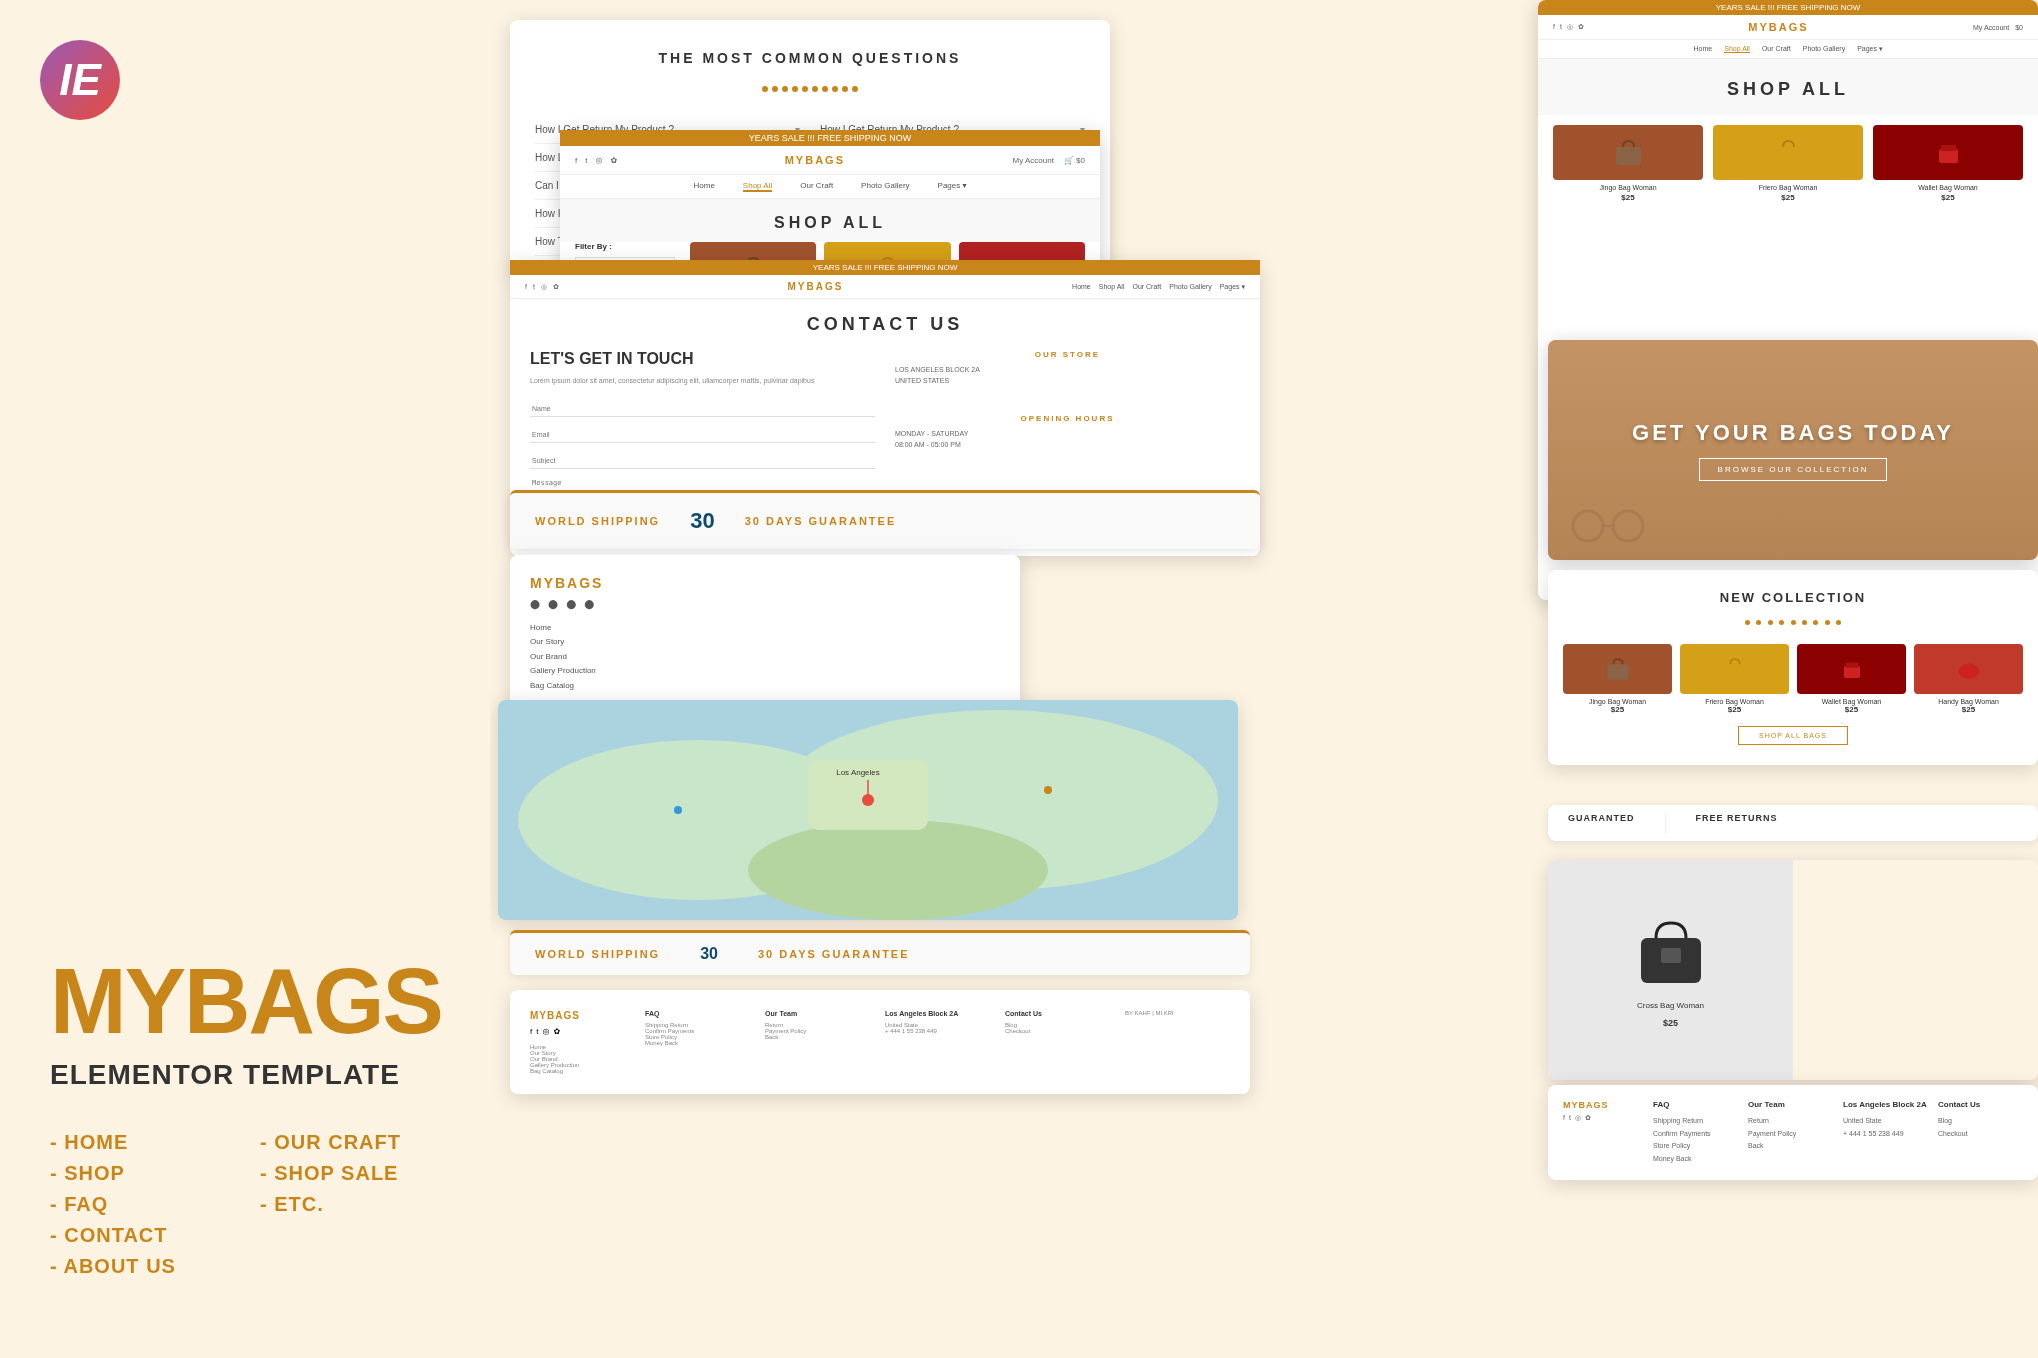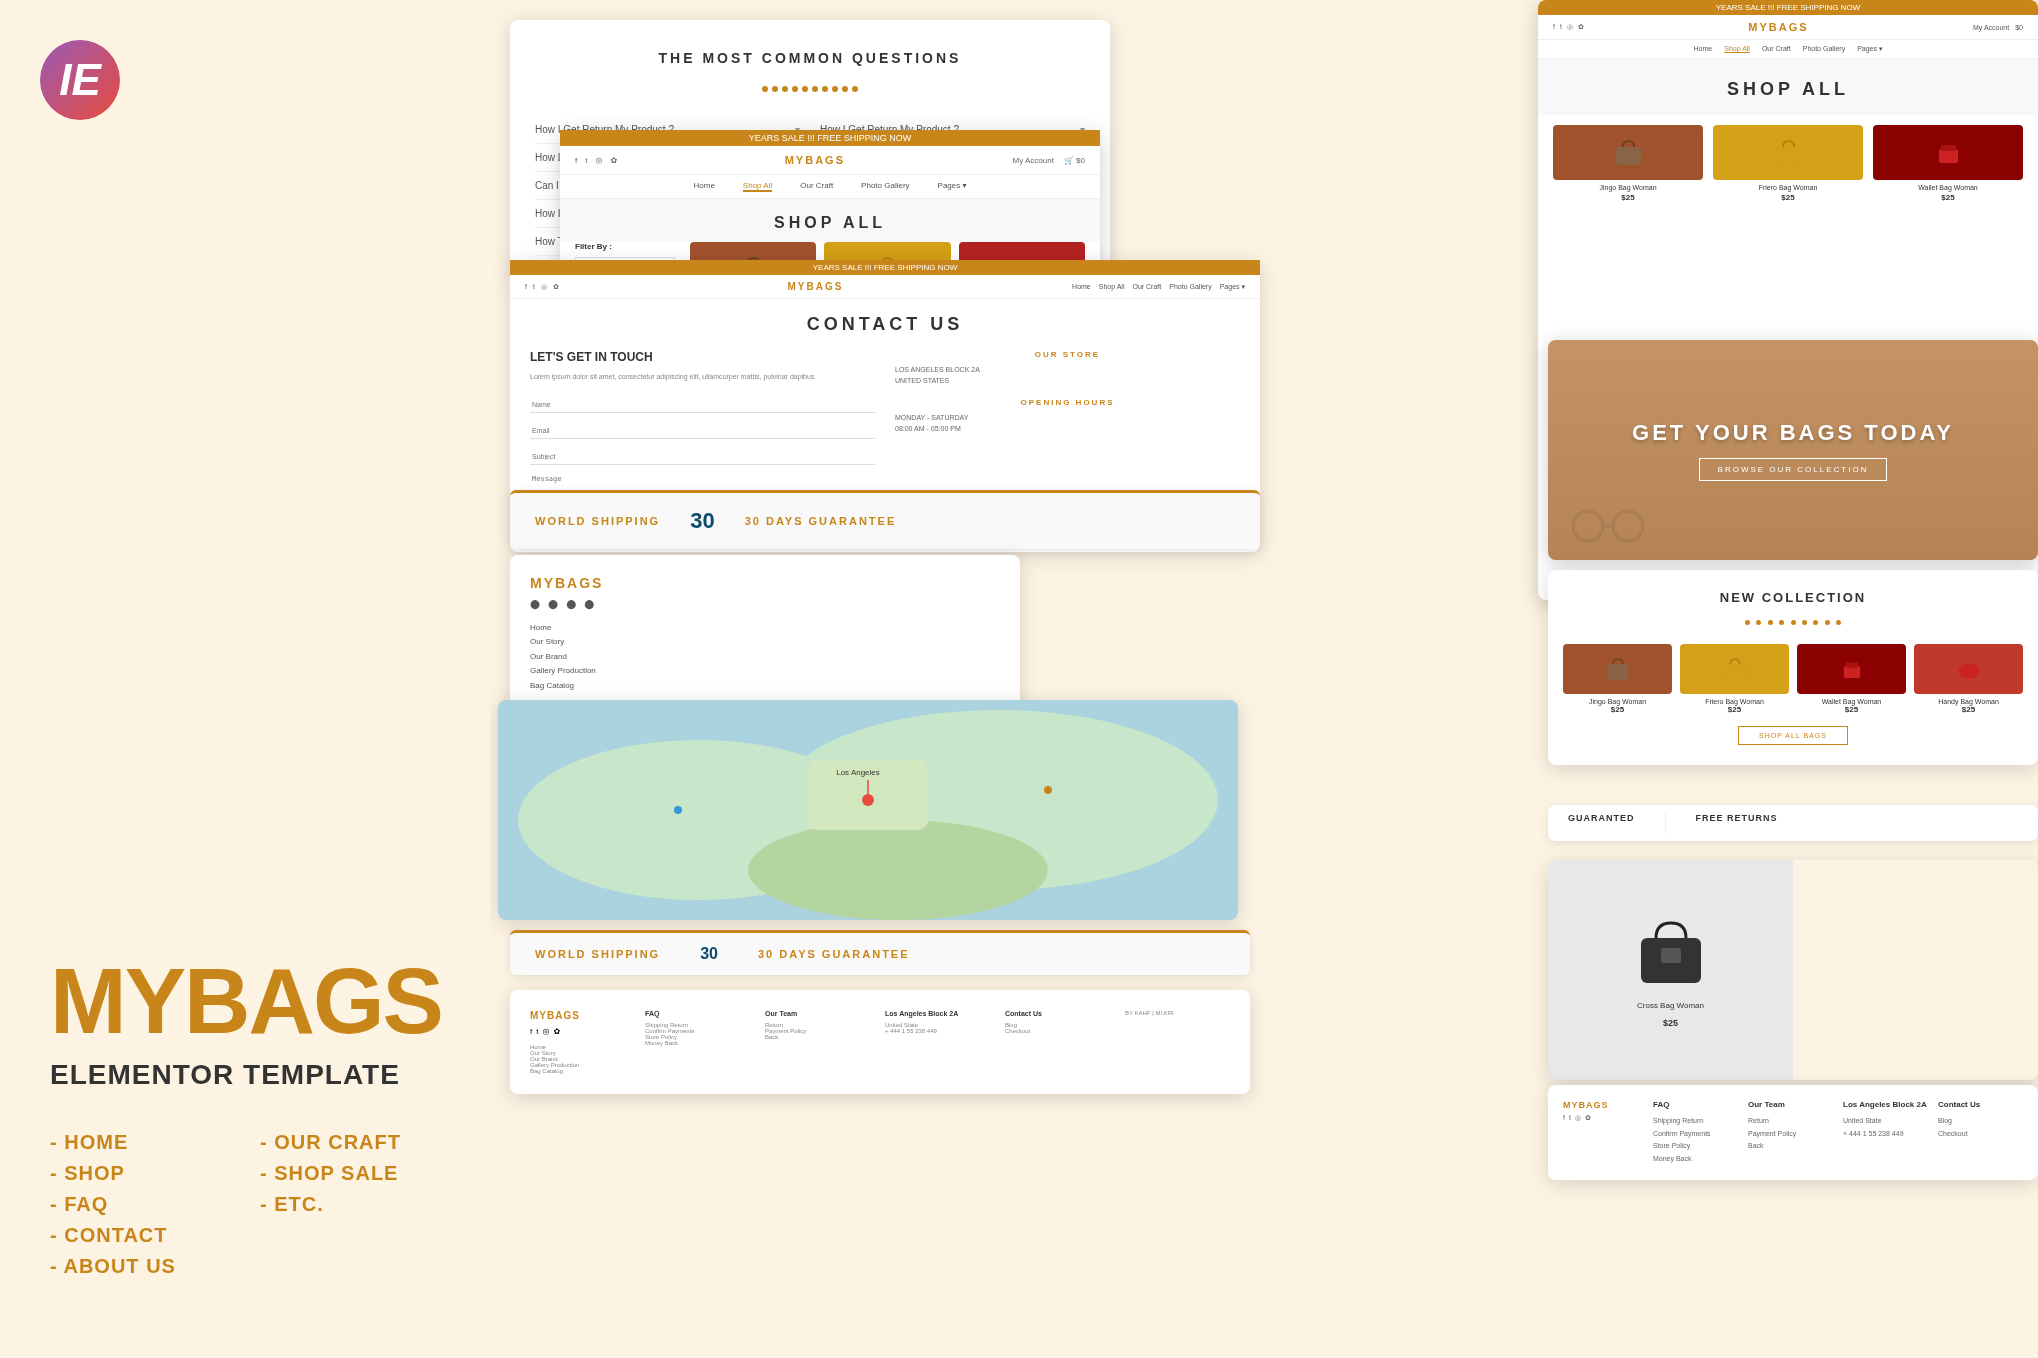--- a/index.html
+++ b/index.html
@@ -872,36 +872,36 @@
         <span>Home</span>
         <span>Shop All</span>
         <span>Our Craft</span>
         <span>Photo Gallery</span>
         <span>Pages ▾</span>
       </div>
     </div>
     <div class="contact-title">CONTACT US</div>
     <div class="contact-grid">
       <div>
-        <div style="font-size:12px;font-weight:700;color:#333;margin-bottom:8px">LET'S GET IN TOUCH</div>
+        <div style="font-size:16px;font-weight:700;color:#333;margin-bottom:8px">LET'S GET IN TOUCH</div>
         <div style="font-size:7px;color:#888;margin-bottom:10px;line-height:1.5">Lorem ipsum dolor sit amet, consectetur adipiscing elit, ullamcorper mattis, pulvinar dapibus</div>
         <div class="contact-form">
           <input type="text" placeholder="Name" style="">
           <input type="email" placeholder="Email" style="">
           <input type="text" placeholder="Subject" style="">
           <textarea placeholder="Message" style=""></textarea>
           <button class="send-btn">Send</button>
         </div>
       </div>
       <div>
         <div class="store-info">
           <h4>OUR STORE</h4>
           <p>LOS ANGELES BLOCK 2A<br>UNITED STATES</p>
         </div>
-        <div class="store-info" style="margin-top:12px">
+        <div class="store-info" style="margin-top:28px">
           <h4>OPENING HOURS</h4>
           <p>MONDAY - SATURDAY<br>08:00 AM - 05:00 PM</p>
         </div>
       </div>
     </div>
   </div>
 
   <div class="shipping-bar">
     <div class="shipping-item">WORLD SHIPPING</div>
     <div class="shipping-num">30</div>

